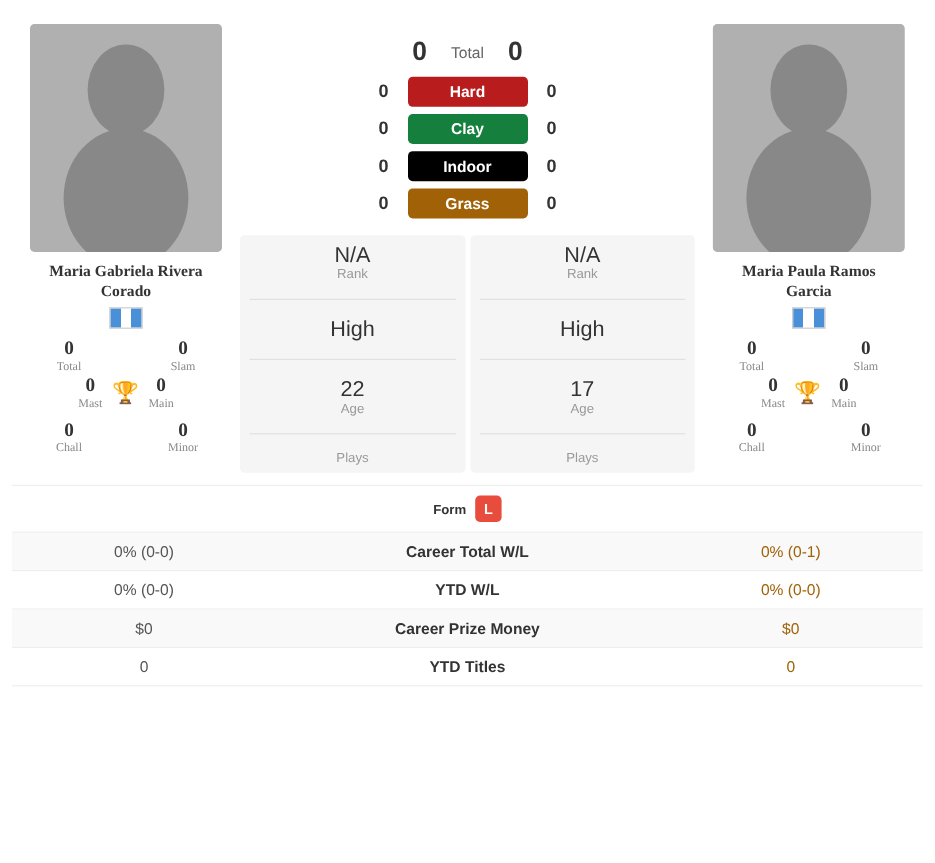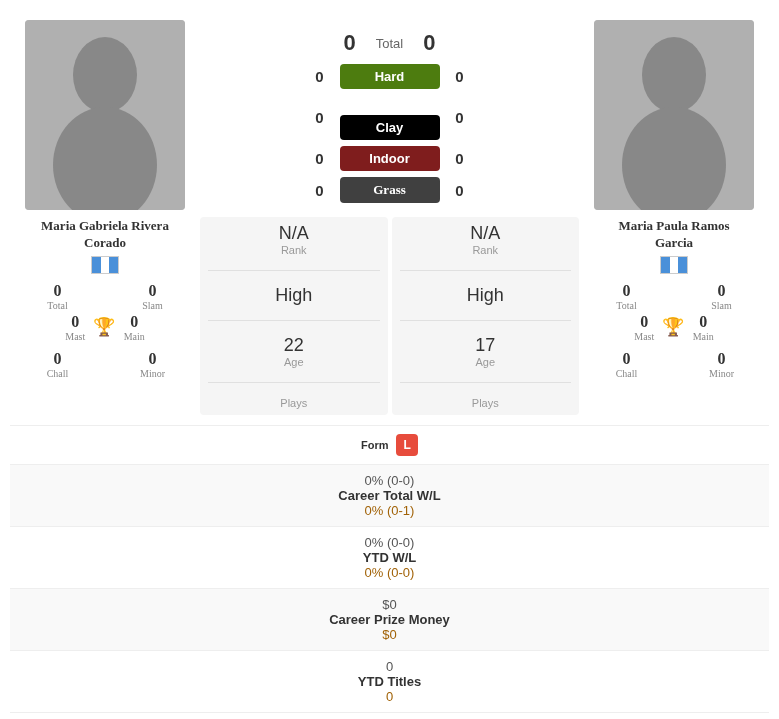--- a/index.html
+++ b/index.html
@@ -156,24 +156,24 @@
     .surface-btn {
       width: 100px;
       padding: 5px 0;
       border-radius: 4px;
       text-align: center;
       color: #fff;
       font-weight: 700;
       font-size: 13px;
     }
 
-    .surface-hard { background: #4d7c0f; }
-    .surface-clay { background: #000000; margin-top: 20px; }
-    .surface-indoor { background: #7f1d1d; }
-    .surface-grass { background: #404040; font-family: Liberation Serif, serif; }
+    .surface-hard { background: #b91c1c; }
+    .surface-clay { background: #15803d; }
+    .surface-indoor { background: #000000; }
+    .surface-grass { background: #a16207; }
 
     
     .stats-info-row {
       display: flex;
       flex-direction: row;
       width: 100%;
       gap: 4px;
       margin-top: 6px;
     }
 
@@ -211,22 +211,21 @@
     }
 
     
     .form-section {
       margin: 10px 10px 0 10px;
       border-top: 1px solid #eee;
     }
 
     .form-row {
       display: flex;
-      flex-direction: column;
-      align-items: center;
+      flex-direction: row;
       padding: 8px 0;
       border-bottom: 1px solid #eee;
     }
 
     .form-left {
       width: 220px;
       text-align: center;
       font-size: 13px;
       color: #555;
     }

